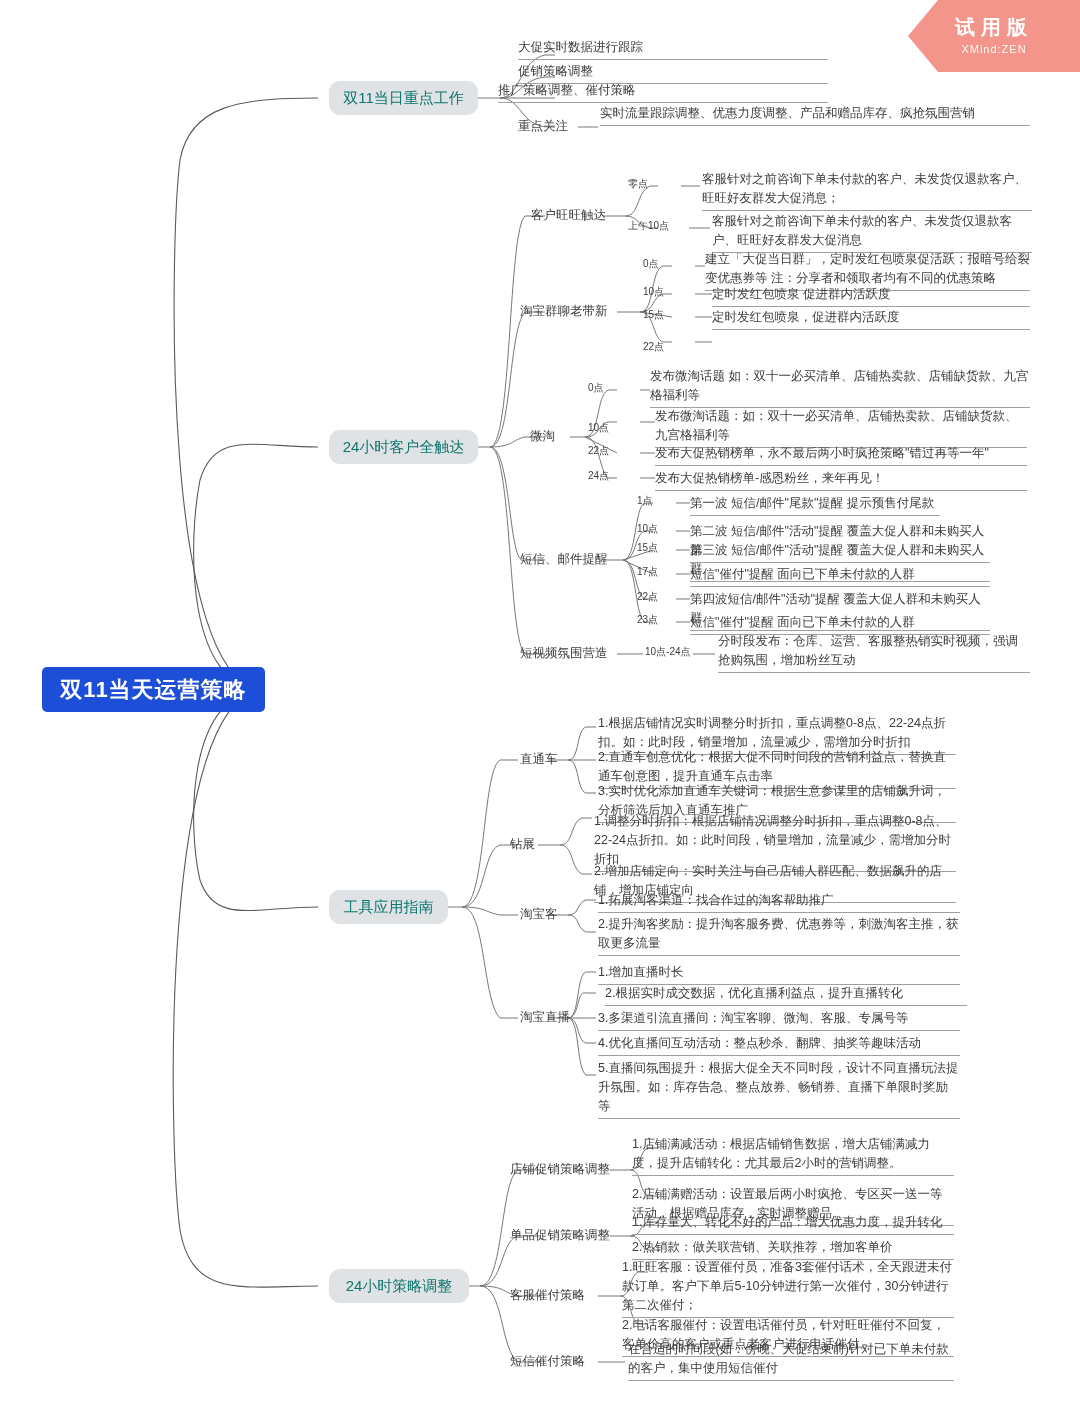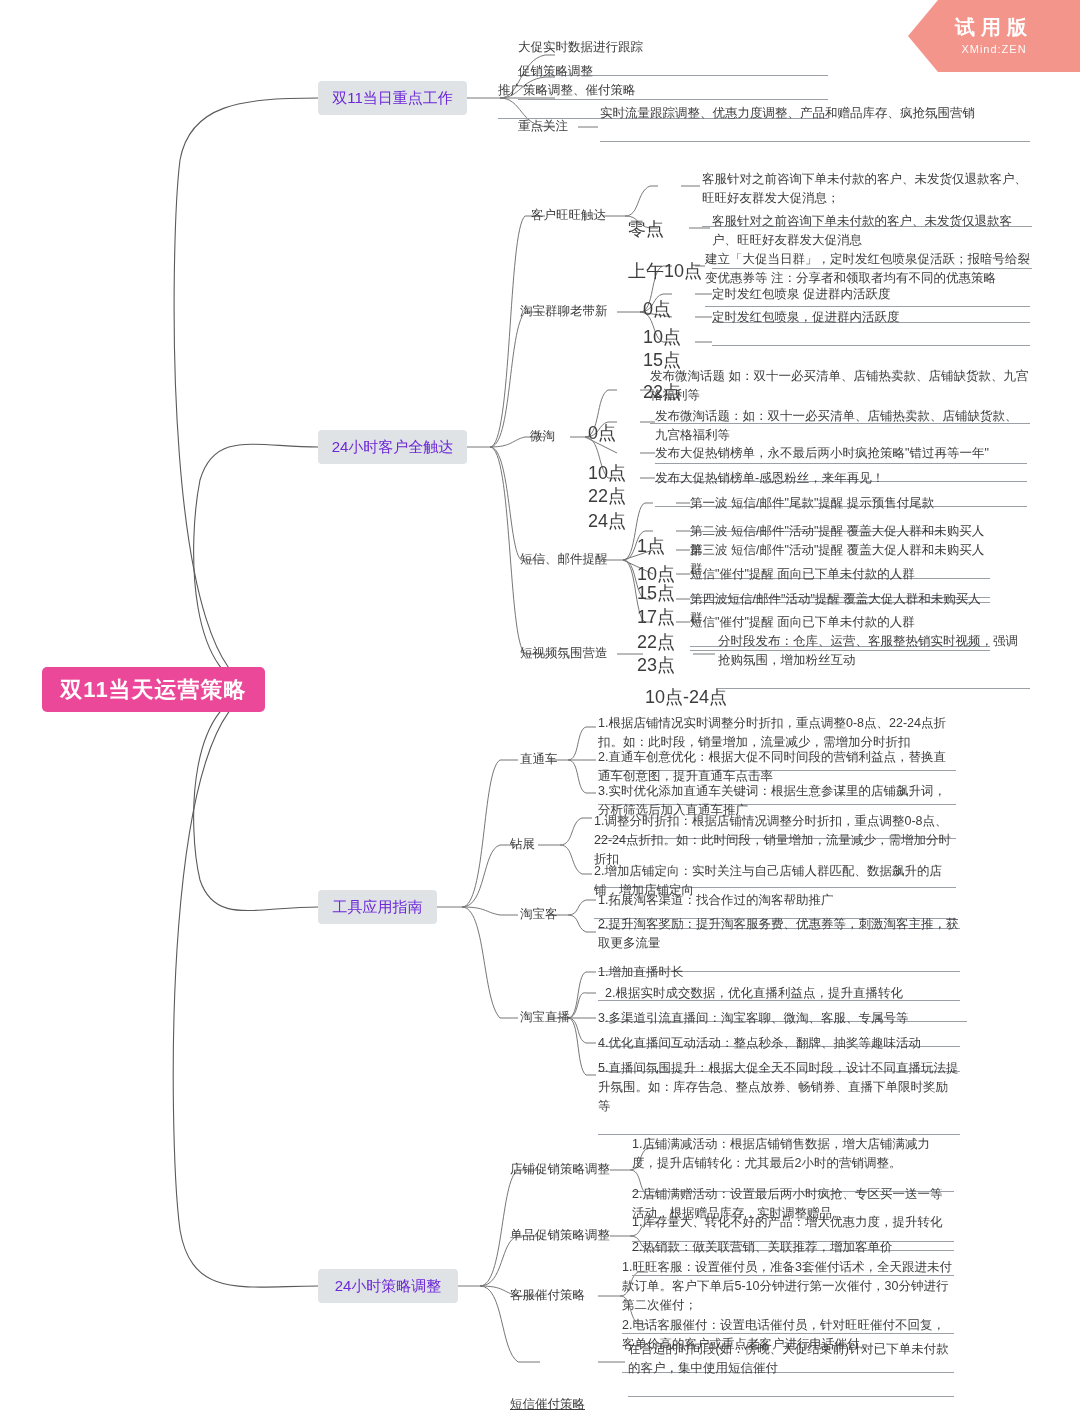--- a/index.html
+++ b/index.html
@@ -18,45 +18,46 @@
     position:absolute;right:0;top:0;width:172px;height:72px;
     background:#f4958c;
     clip-path:polygon(30px 0, 172px 0, 172px 72px, 30px 72px, 0 36px);
     color:#ffffff;text-align:center;
   }
   .watermark .wm-main{font-size:20px;font-weight:bold;letter-spacing:6px;margin-top:14px;}
   .watermark .wm-sub{font-size:11px;letter-spacing:1px;margin-top:2px;opacity:.95;}
 
   
   .root-node{
-    position:absolute;background:#ec4899;color:#ffffff;border-radius:5px;
+    position:absolute;background:#1d4ed8;color:#ffffff;border-radius:5px;
     font-size:22px;font-weight:bold;letter-spacing:1px;
     display:flex;align-items:center;justify-content:center;
     box-shadow:0 0 0 0 rgba(0,0,0,0);
   }
   
   .l1{
-    position:absolute;background:#dfe3e6;border-radius:4px;color:#6d28d9;
+    position:absolute;background:#dfe3e6;border-radius:11px;color:#0f766e;
     font-size:15px;display:flex;align-items:center;justify-content:center;
     white-space:nowrap;
+    margin-left:11px;
   }
   
   .l2{
     position:absolute;font-size:12.5px;color:#3c3c3c;
     display:flex;align-items:center;white-space:nowrap;
   }
   
   .l3{
-    position:absolute;font-size:18px;color:#3c3c3c;
-    display:flex;align-items:center;white-space:nowrap;margin-top:40px;
+    position:absolute;font-size:10px;color:#3c3c3c;
+    display:flex;align-items:center;white-space:nowrap;
   }
   
   .leaf{
     position:absolute;font-size:12.5px;line-height:19px;color:#3c3c3c;
-    border-bottom:1px solid #9aa0a6;padding-bottom:18px;
+    border-bottom:1px solid #9aa0a6;padding-bottom:2px;
     box-sizing:border-box;
   }
 </style>
 </head>
 <body>
 
 <div id="canvas">
 
   <svg class="links" viewBox="0 0 1080 1422">
 
@@ -250,16 +251,16 @@
   <div class="leaf" style="left:632px;top:1185px;width:322px;">2.店铺满赠活动：设置最后两小时疯抢、专区买一送一等活动，根据赠品库存，实时调整赠品。</div>
 
   <div class="l2" style="left:510px;top:1227px;">单品促销策略调整</div>
   <div class="leaf" style="left:632px;top:1213px;width:322px;">1.库存量大、转化不好的产品：增大优惠力度，提升转化</div>
   <div class="leaf" style="left:632px;top:1238px;width:322px;">2.热销款：做关联营销、关联推荐，增加客单价</div>
 
   <div class="l2" style="left:510px;top:1287px;text-align:right;">客服催付策略</div>
   <div class="leaf" style="left:622px;top:1258px;width:332px;">1.旺旺客服：设置催付员，准备3套催付话术，全天跟进未付款订单。客户下单后5-10分钟进行第一次催付，30分钟进行第二次催付；</div>
   <div class="leaf" style="left:622px;top:1316px;width:332px;">2.电话客服催付：设置电话催付员，针对旺旺催付不回复，客单价高的客户或重点老客户进行电话催付。</div>
 
-  <div class="l2" style="left:510px;top:1396px;text-decoration:underline;">短信催付策略</div>
+  <div class="l2" style="left:510px;top:1353px;">短信催付策略</div>
   <div class="leaf" style="left:628px;top:1340px;width:326px;">在合适的时间段(如：傍晚、大促结束前)针对已下单未付款的客户，集中使用短信催付</div>
 
 </div>
 
 </body></html>

